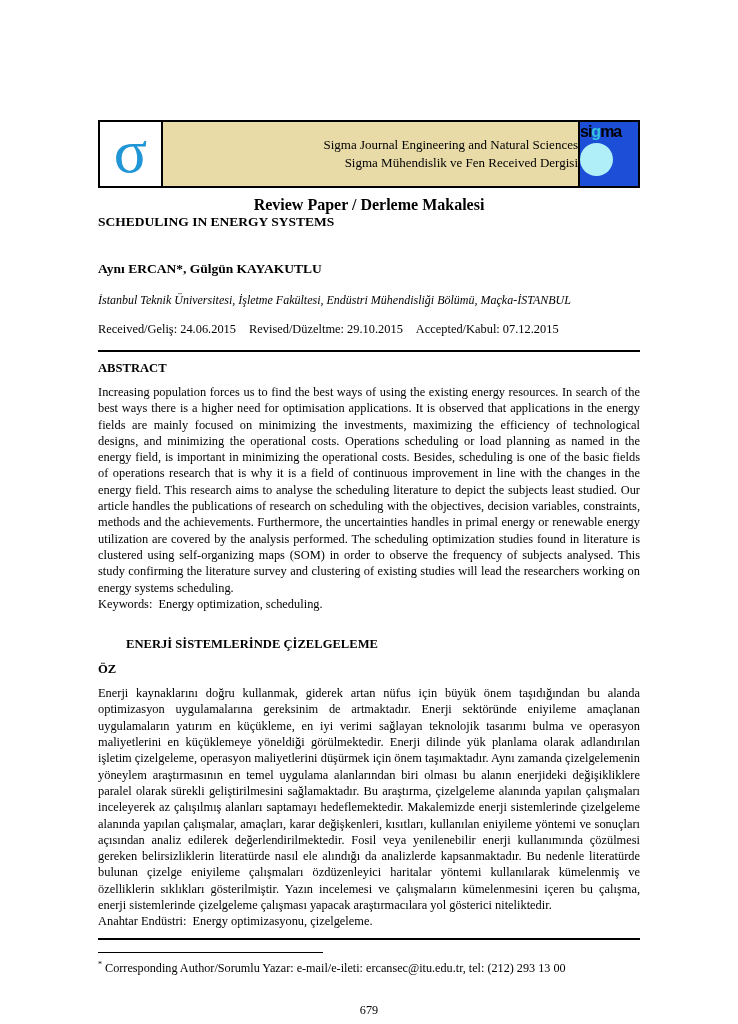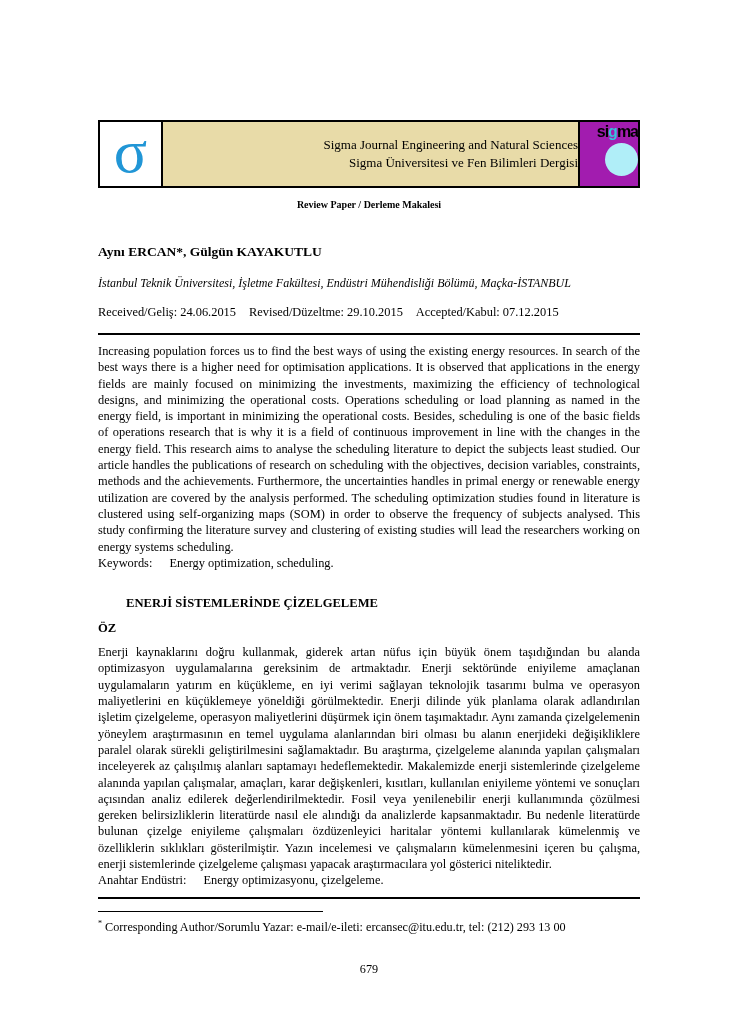--- a/index.html
+++ b/index.html
@@ -42,22 +42,22 @@
     flex: 1;
     background: var(--band-beige, #e8dba8);
     display: flex; flex-direction: column; justify-content: center;
     text-align: right;
     font-size: 13px;
     line-height: 18px;
   }
   .band-right {
     width: 58px;
     border-left: 2px solid #000;
-    background: #a21caf;
-    display: flex; flex-direction: column; align-items: flex-end;
+    background: #1d4ed8;
+    display: flex; flex-direction: column; align-items: flex-start;
   }
   .wordmark {
     font-family: "Liberation Sans", sans-serif;
     font-weight: bold;
     font-size: 16px;
     letter-spacing: -1px;
     line-height: 1;
     margin-top: 2px;
     white-space: nowrap;
   }
@@ -65,21 +65,21 @@
   .logo-circle {
     width: 33px; height: 33px; border-radius: 50%;
     background: var(--circle-cyan, #b0eef8);
     margin-top: 3px;
   }
 
   .review-line {
     margin-top: 8px;
     text-align: center;
     font-weight: bold;
-    font-size: 10px;
+    font-size: 16px;
     line-height: 17px;
   }
   .article-title {
     font-weight: bold;
     font-size: 13.5px;
     line-height: 17px;
   }
   .authors {
     margin-top: 31px;
     font-weight: bold;
@@ -112,21 +112,21 @@
     margin: 8px 0 0 0;
     font-size: 12.4px;
     line-height: 16.3px;
     text-align: justify;
   }
   .kw-line {
     font-size: 12.4px;
     line-height: 16.3px;
   }
   .kw-label { font-weight: normal; }
-  .kw-value { margin-left: 17px; }
+  .kw-value { margin-left: 6px; }
 
   .tr-heading { margin-top: 25px; margin-left: 28px; }
   .oz-heading { margin-top: 10px; }
 
   .bottom-rule { margin-top: 8px; }
   .fn-sep {
     border: none;
     border-top: 1.4px solid #000;
     width: 225px;
     margin: 12px 0 0 0;
@@ -148,39 +148,41 @@
 
 <div class="page">
 
 
   <div class="band">
     <div class="band-left">
       <span class="sigma-glyph">σ</span>
     </div>
     <div class="band-mid">
       <div>Sigma Journal Engineering and Natural Sciences</div>
-      <div>Sigma Üniversitesi ve Fen Bilimleri Dergisi</div>
+      <div>Sigma Mühendislik ve Fen Received Dergisi</div>
     </div>
     <div class="band-right">
       <div class="wordmark"><span>si</span><span class="g">g</span><span>ma</span></div>
       <div class="logo-circle"></div>
     </div>
   </div>
 
   <div class="review-line">Review Paper / Derleme Makalesi</div>
+  <div class="article-title">SCHEDULING IN ENERGY SYSTEMS</div>
 
   <div class="authors">Aynı ERCAN*, Gülgün KAYAKUTLU</div>
   <div class="affiliation">İstanbul Teknik Üniversitesi, İşletme Fakültesi, Endüstri Mühendisliği Bölümü, Maçka-İSTANBUL</div>
 
   <div class="dates">
     <span>Received/Geliş: 24.06.2015</span><span>Revised/Düzeltme: 29.10.2015</span><span>Accepted/Kabul: 07.12.2015</span>
   </div>
 
   <hr class="thick-rule">
 
+  <div class="section-heading">ABSTRACT</div>
   <p class="body-par">Increasing population forces us to find the best ways of using the existing energy resources. In search of the best ways there is a higher need for optimisation applications. It is observed that applications in the energy fields are mainly focused on minimizing the investments, maximizing the efficiency of technological designs, and minimizing the operational costs. Operations scheduling or load planning as named in the energy field, is important in minimizing the operational costs. Besides, scheduling is one of the basic fields of operations research that is why it is a field of continuous improvement in line with the changes in the energy field. This research aims to analyse the scheduling literature to depict the subjects least studied. Our article handles the publications of research on scheduling with the objectives, decision variables, constraints, methods and the achievements. Furthermore, the uncertainties handles in primal energy or renewable energy utilization are covered by the analysis performed. The scheduling optimization studies found in literature is clustered using self-organizing maps (SOM) in order to observe the frequency of subjects analysed. This study confirming the literature survey and clustering of existing studies will lead the researchers working on energy systems scheduling.</p>
   <div class="kw-line">
     <span class="kw-label">Keywords:</span><span class="kw-value">Energy optimization, scheduling.</span>
   </div>
 
   <div class="section-heading tr-heading">ENERJİ SİSTEMLERİNDE ÇİZELGELEME</div>
   <div class="section-heading oz-heading">ÖZ</div>
   <p class="body-par">Enerji kaynaklarını doğru kullanmak, giderek artan nüfus için büyük önem taşıdığından bu alanda optimizasyon uygulamalarına gereksinim de artmaktadır. Enerji sektöründe eniyileme amaçlanan uygulamaların yatırım en küçükleme, en iyi verimi sağlayan teknolojik tasarımı bulma ve operasyon maliyetlerini en küçüklemeye yöneldiği görülmektedir. Enerji dilinde yük planlama olarak adlandırılan işletim çizelgeleme, operasyon maliyetlerini düşürmek için önem taşımaktadır. Aynı zamanda çizelgelemenin yöneylem araştırmasının en temel uygulama alanlarından biri olması bu alanın enerjideki değişikliklere paralel olarak sürekli geliştirilmesini sağlamaktadır. Bu araştırma, çizelgeleme alanında yapılan çalışmaları inceleyerek az çalışılmış alanları saptamayı hedeflemektedir. Makalemizde enerji sistemlerinde çizelgeleme alanında yapılan çalışmalar, amaçları, karar değişkenleri, kısıtları, kullanılan eniyileme yöntemi ve sonuçları açısından analiz edilerek değerlendirilmektedir. Fosil veya yenilenebilir enerji kullanımında çözülmesi gereken belirsizliklerin literatürde nasıl ele alındığı da analizlerde kapsanmaktadır. Bu nedenle literatürde bulunan çizelge eniyileme çalışmaları özdüzenleyici haritalar yöntemi kullanılarak kümelenmiş ve özelliklerin sıklıkları gösterilmiştir. Yazın incelemesi ve çalışmaların kümelenmesini içeren bu çalışma, enerji sistemlerinde çizelgeleme çalışması yapacak araştırmacılara yol gösterici niteliktedir.</p>
   <div class="kw-line">
     <span class="kw-label">Anahtar Endüstri:</span><span class="kw-value">Energy optimizasyonu, çizelgeleme.</span>

